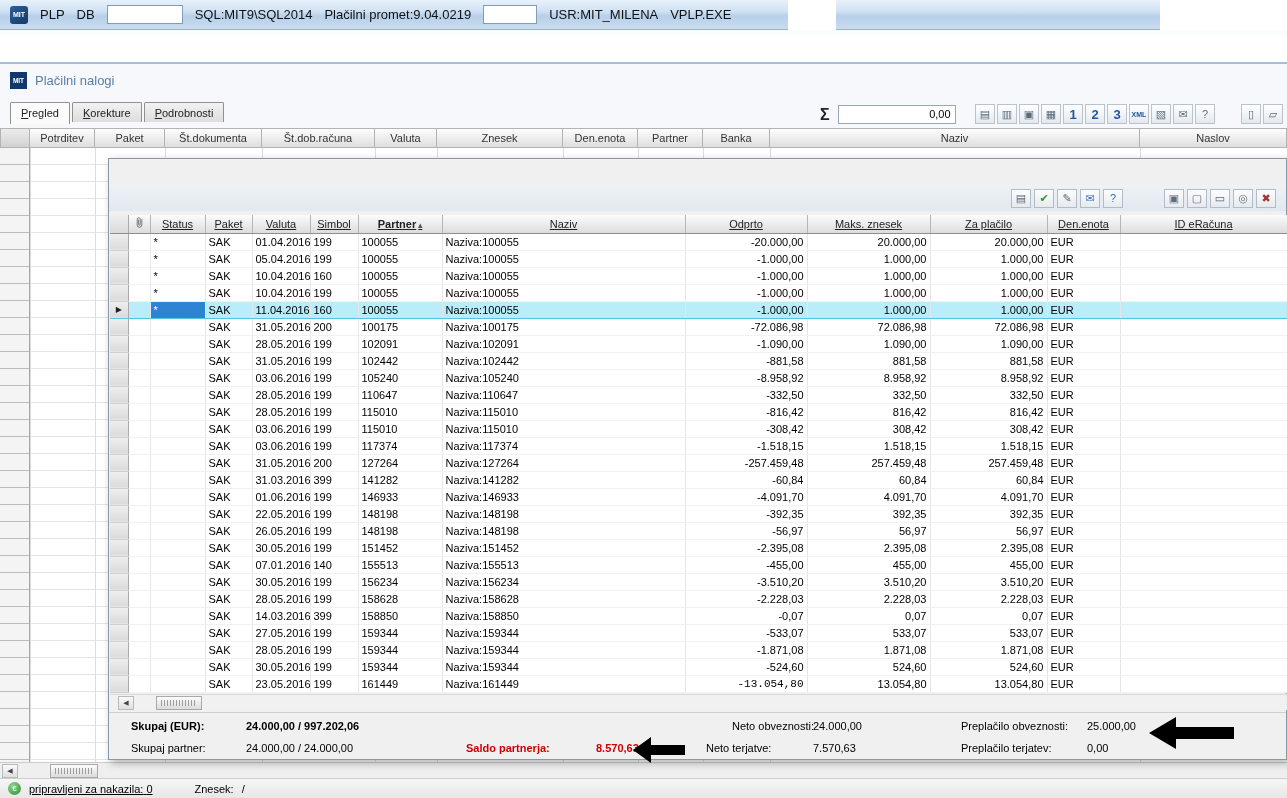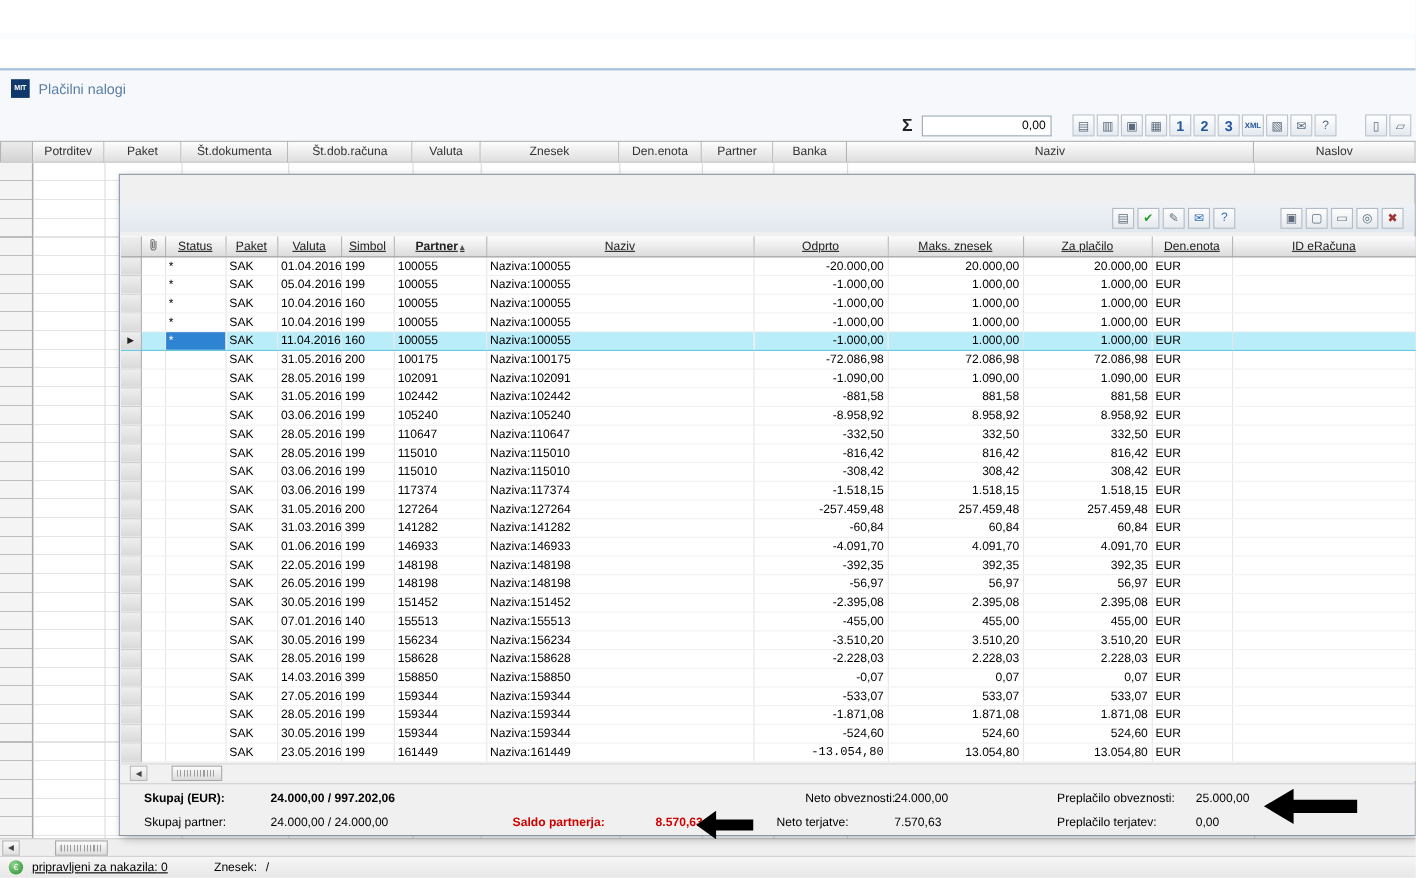--- a/index.html
+++ b/index.html
@@ -102,31 +102,43 @@
   .status-icon{width:13px;height:13px;border-radius:50%;flex:0 0 13px;
     background:radial-gradient(circle at 35% 30%,#8fd48f,#2c8c2c);color:#fff;font-size:8px;
     display:flex;align-items:center;justify-content:center;}
   .status-link{text-decoration:underline;}
 </style>
 </head>
 <body>
 
 <div class="screen">
 
+  <div class="titlebar">
+    <span class="app-icon">MIT</span>
+    <span>PLP</span>
+    <span>DB</span>
+    <input class="tb-input" id="db-input" value="" style="">
+    <span>SQL:MIT9\SQL2014</span>
+    <span>Plačilni promet:9.04.0219</span>
+    <input class="tb-input" id="session-input" value="" style="">
+    <span>USR:MIT_MILENA</span>
+    <span>VPLP.EXE</span>
+  </div>
   <div class="tb-blank" style="left:788px;width:48px;"></div>
   <div class="tb-blank" style="left:1160px;width:127px;"></div>
   <div class="frame-strip"></div>
 
 
   <div class="main-window">
     <div class="win-header">
       <span class="mit-icon">MIT</span>
       <span class="win-title">Plačilni nalogi</span>
     </div>
     <div class="tab-row">
+      <div id="tabs"><span class="tab active"><u>P</u>regled</span><span class="tab"><u>K</u>orekture</span><span class="tab"><u>P</u>odrobnosti</span></div>
       <div class="sum-area">
         <span class="sigma">Σ</span>
         <div class="sum-field">0,00</div>
       </div>
       <div id="main-toolbar">
           <span class="tb-icon">▤</span>
           <span class="tb-icon">▥</span>
           <span class="tb-icon">▣</span>
           <span class="tb-icon">▦</span>
           <span class="tb-icon blue">1</span>

